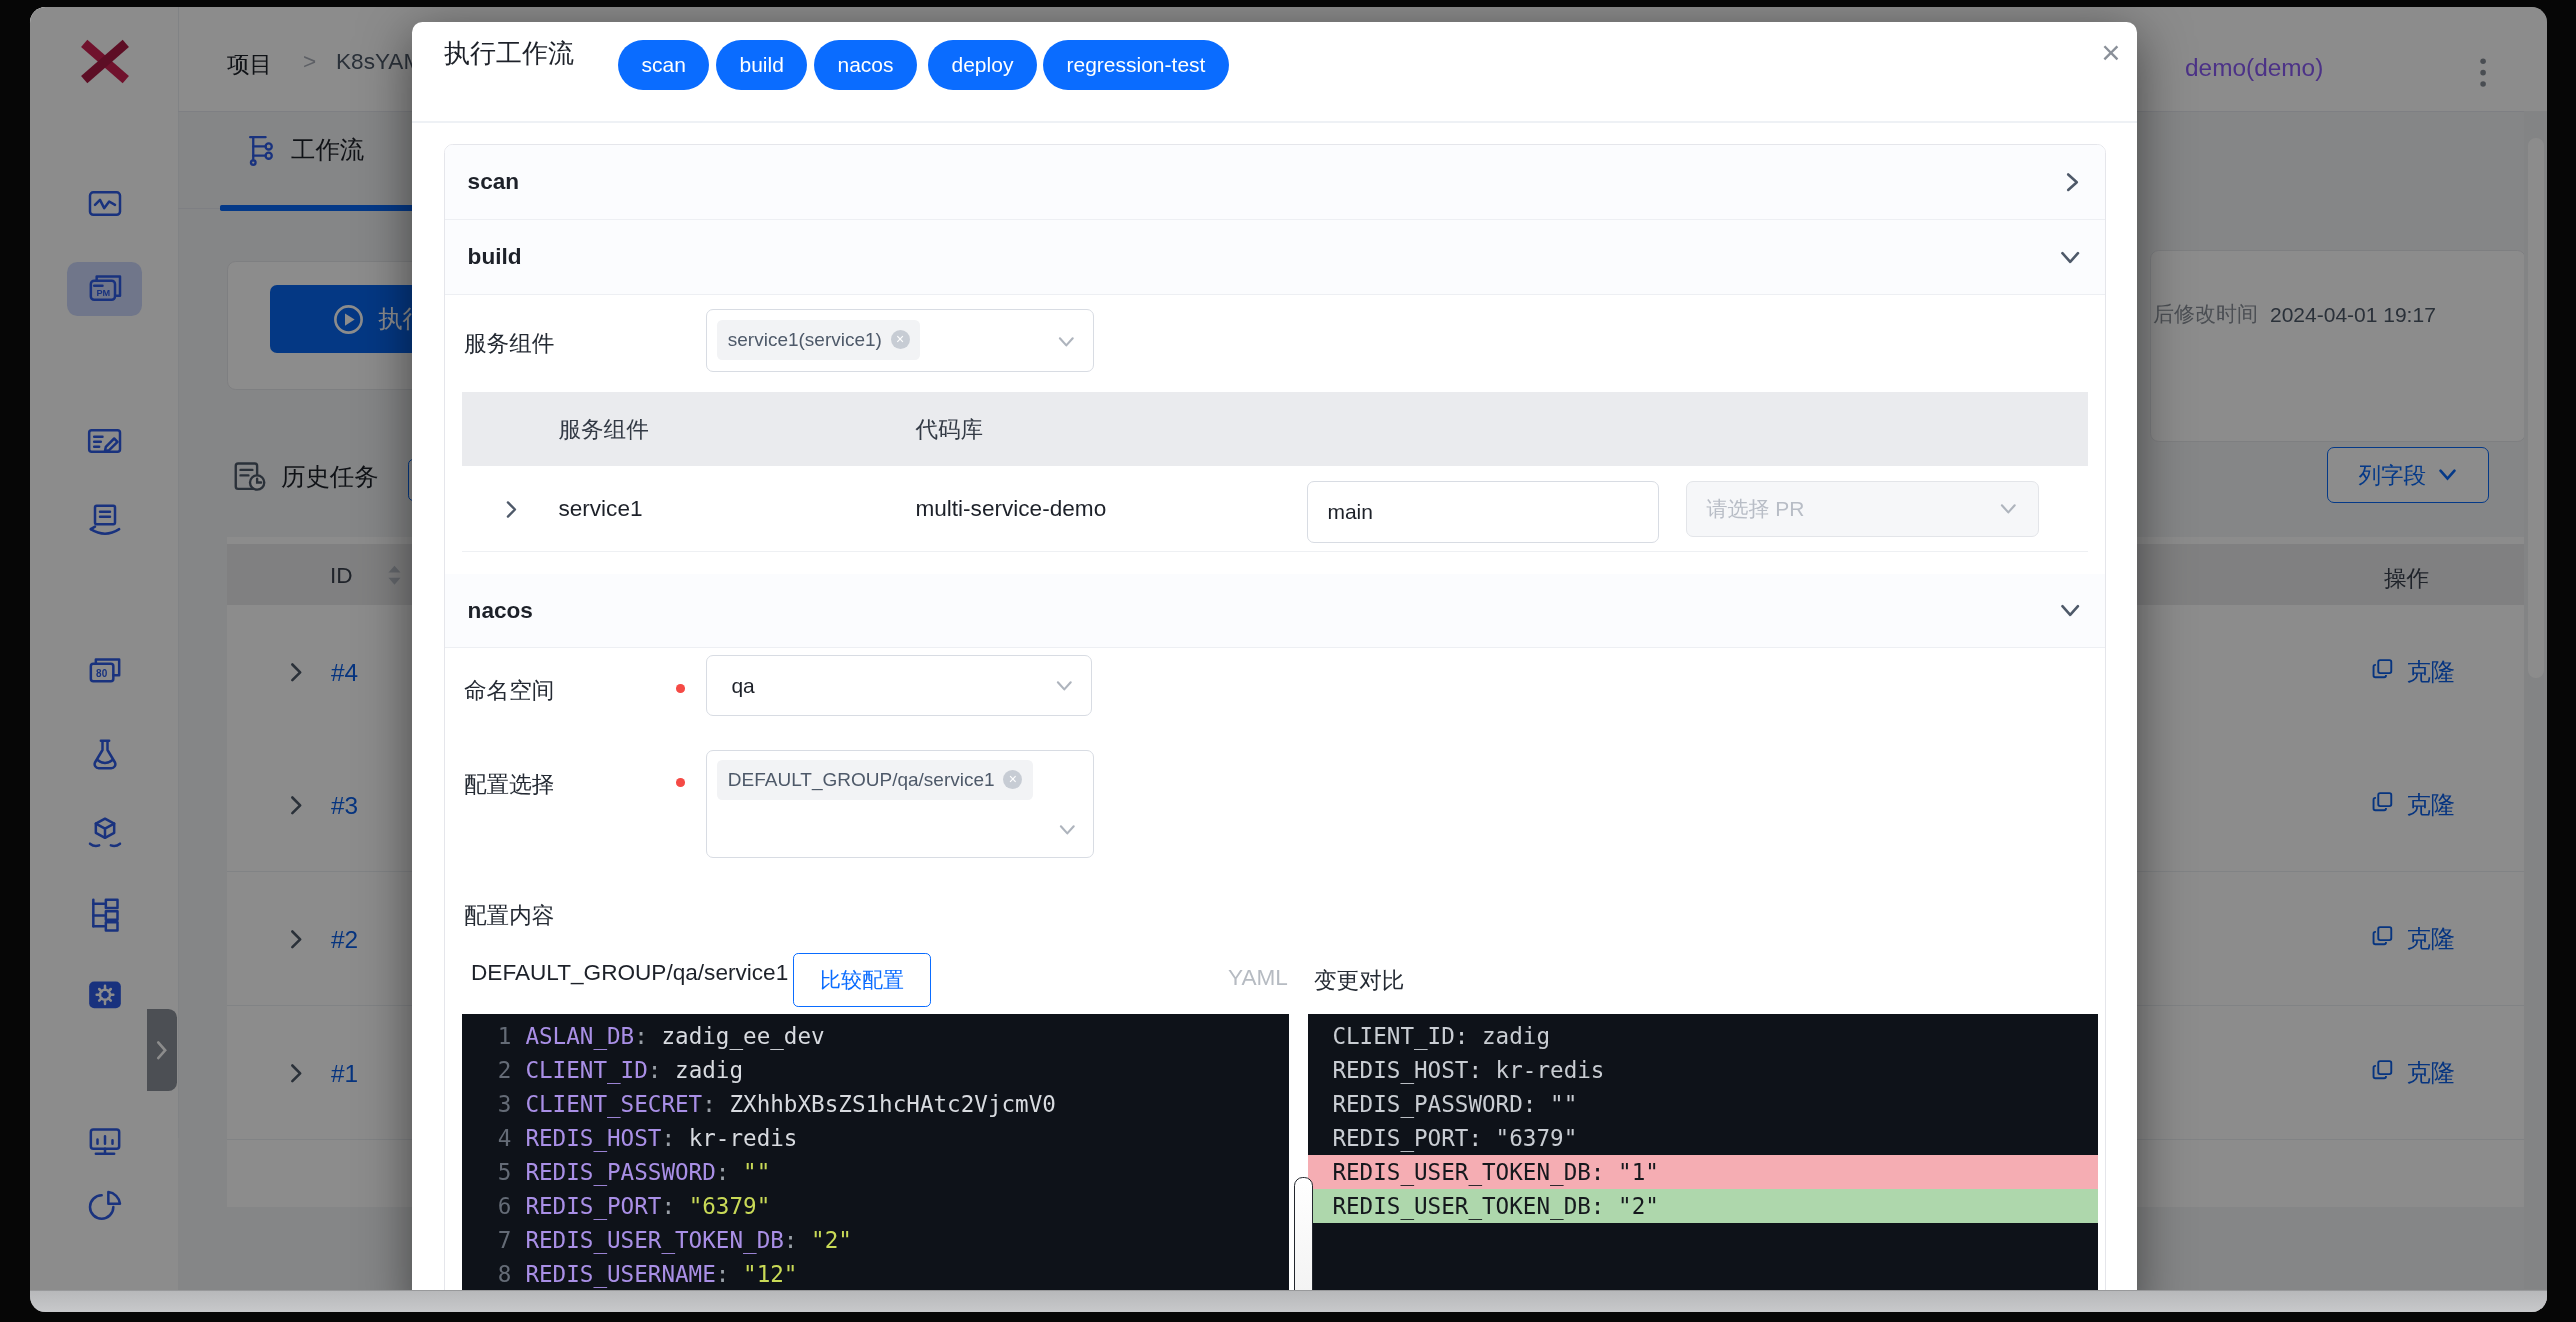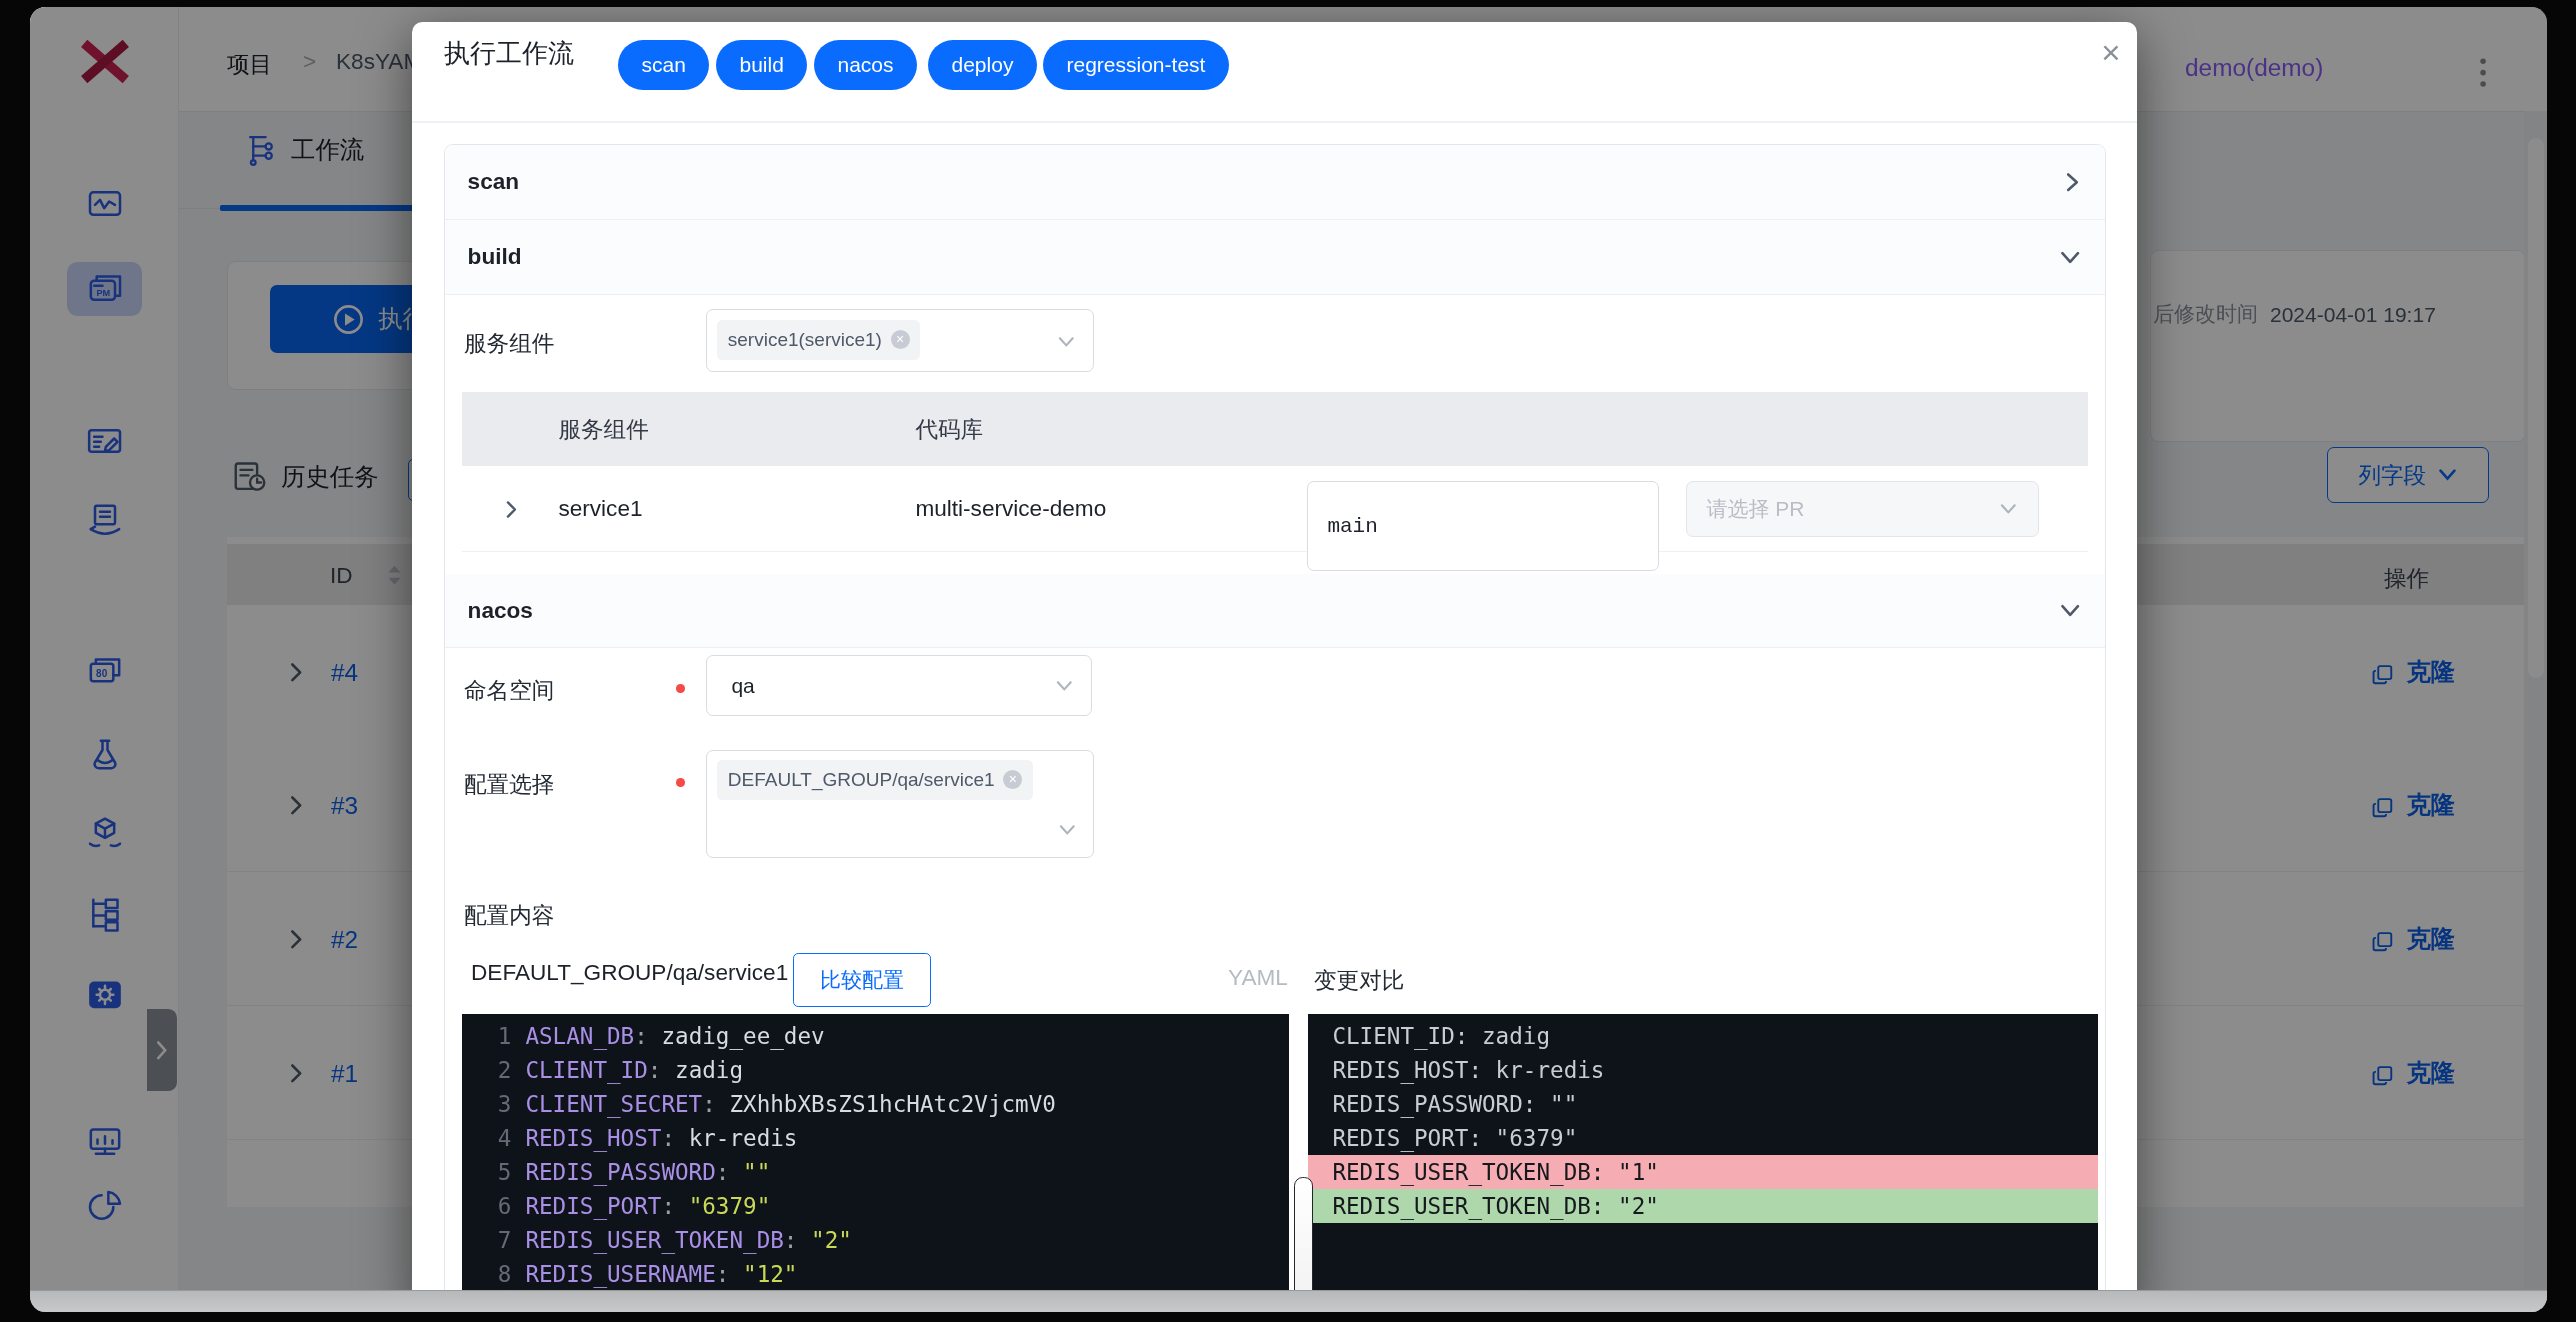--- a/index.html
+++ b/index.html
@@ -20,21 +20,21 @@
   .tab-underline{left:190px;top:198px;width:218px;height:6.1px;background:#0868f7;border-radius:1.7px;}
   .tabbar-line{left:148px;top:201px;width:261px;height:0.9px;background:#e6e8ee;}
   .exec-card{left:197px;top:254px;width:366px;height:127px;background:#fff;border:0.9px solid #e6e7eb;border-radius:8.7px;}
   .run-btn{left:240px;top:278px;width:218px;height:68px;border-radius:7px;background:#0866f0;border:none;
       color:#fff;font-size:24.4px;display:flex;align-items:center;justify-content:center;gap:12.2px;cursor:pointer;}
   .sliver{left:378px;top:452px;width:15.7px;height:40px;border:1.7px solid #0868f7;border-radius:5.2px;background:#fff;}
   .table-bg{left:197px;top:530px;width:2298px;height:670px;background:#fff;}
   .t-head{left:197px;top:537px;width:2298px;height:61px;background:#e9eaec;color:#3a414d;font-size:22.6px;}
   .hist-row{left:197px;width:2298px;height:133px;border-bottom:0.9px solid #eceef2;background:#fff;}
   .id-link{font-size:24.4px;color:#0b5fe8;}
-  .clone-btn{display:flex;align-items:flex-end;gap:10.4px;color:#0b5fe8;font-size:24.4px;background:none;border:none;cursor:pointer;font-weight:bold;}
+  .clone-btn{display:flex;align-items:flex-start;gap:10.4px;color:#0b5fe8;font-size:24.4px;background:none;border:none;cursor:pointer;}
   .cols-btn{left:2297px;top:440px;width:162px;height:56px;border:1.7px solid #0868f7;border-radius:7px;background:#fff;
       color:#0868f7;font-size:22.6px;display:flex;align-items:center;justify-content:center;gap:10.4px;cursor:pointer;}
   .info-card{left:2120px;top:243px;width:374px;height:190px;background:#fff;border:0.9px solid #e6e7eb;border-radius:8.7px;}
   .scrollbar-track{left:2494px;top:104px;width:22.6px;height:1178px;background:#eef0f2;}
   .scrollbar-thumb{left:2498px;top:131px;width:15.7px;height:540px;background:#fff;border-radius:7.8px;}
   
   .dim{left:0;top:0;width:2517px;height:1305px;background:rgba(0,0,0,0.45);z-index:5;}
   
   .modal{left:382px;top:15px;width:1725px;height:1291px;background:#fff;border-radius:10.4px;
          box-shadow:0 12.2px 52px rgba(0,0,0,.5);z-index:10;}
@@ -51,22 +51,22 @@
   .sec-h b{font-size:22.6px;}
   .sec-body{position:relative;background:#fff;}
   .lbl{font-size:22.6px;color:#242a33;}
   .sel{border:0.9px solid #d8dce3;border-radius:7px;background:#fff;}
   .chip{background:#f2f3f5;border-radius:5.2px;display:inline-flex;align-items:center;gap:8.7px;
         height:40px;padding:0 10.4px;font-size:19px;color:#4e5969;}
   .tagx{width:19px;height:19px;border-radius:50%;background:#c7ccd4;color:#fff;font-size:14px;
         line-height:19px;text-align:center;display:inline-block;cursor:pointer;}
   .reqdot{width:8.7px;height:8.7px;border-radius:50%;background:#f54a45;}
   .itable-h{background:#eaebee;font-size:22.6px;color:#333a45;}
-  .txt-in{border:0.9px solid #d8dce3;border-radius:7px;font-size:21px;color:#1d2129;padding:18px 19px;
-        font-family:Liberation Mono, monospace;}
+  .txt-in{border:0.9px solid #d8dce3;border-radius:7px;font-size:21px;color:#1d2129;padding:4px 19px;
+        font-family:Liberation Sans, sans-serif;}
   .sel-dis{background:#f6f7f9;border:0.9px solid #e3e5e9;border-radius:7px;color:#b8bdc6;font-size:21px;
         display:flex;align-items:center;padding:0 19px;justify-content:space-between;}
   .cmp-btn{border:1.7px solid #0a6cff;border-radius:5.2px;background:#fff;color:#0a6cff;font-size:21px;cursor:pointer;}
   
   .code{background:#0e1219;font-family:"DejaVu Sans Mono",monospace;font-size:22.6px;line-height:34px;
         overflow:hidden;padding-top:5.2px;white-space:nowrap;}
   .lnum{display:inline-block;width:49px;text-align:right;margin-right:14px;color:#646b76;}
   .ckey{color:#a98fe6;text-align:right;}
   .csep{color:#9aa0a8;white-space:pre;}
   .cv-plain{color:#d8dbe0;}

